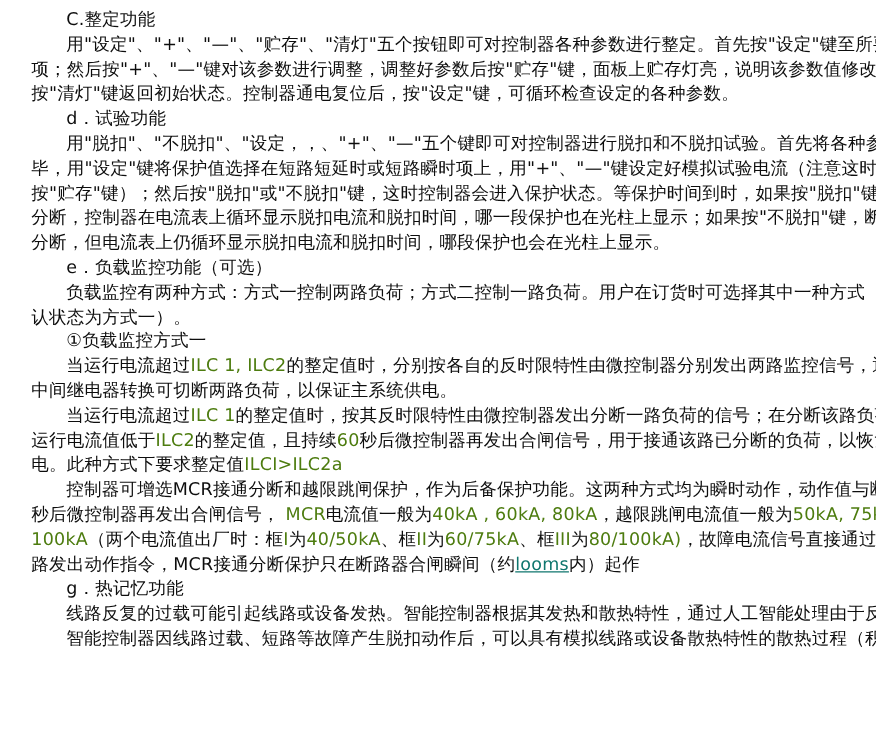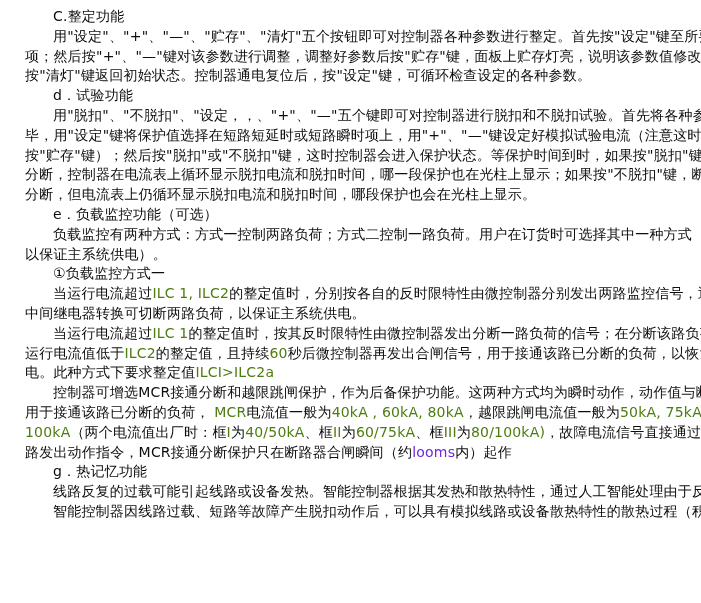--- a/index.html
+++ b/index.html
@@ -20,47 +20,47 @@
     font-size: 14px;
     line-height: 19.8px;
     height: 19.8px;
     color: #0d0d0d;
     white-space: nowrap;
     overflow: hidden;
     letter-spacing: 0.2px;
   }
   .doc-line.indent { padding-left: 28px; }
   .seg-blue { color: #4d7c0f; }
-  .seg-blue-u { color: #6d28d9; }
+  .seg-blue-u { color: #0f766e; text-decoration: underline; }
 </style>
 </head>
 <body>
 
 <div class="page">
   <div id="doc-body">
       <div class="doc-line indent"><span>C.整定功能</span></div>
       <div class="doc-line indent"><span>用"设定"、"+"、"—"、"贮存"、"清灯"五个按钮即可对控制器各种参数进行整定。首先按"设定"键至所要整定的</span></div>
       <div class="doc-line"><span>项；然后按"+"、"—"键对该参数进行调整，调整好参数后按"贮存"键，面板上贮存灯亮，说明该参数值修改完成；</span></div>
       <div class="doc-line"><span>按"清灯"键返回初始状态。控制器通电复位后，按"设定"键，可循环检查设定的各种参数。</span></div>
       <div class="doc-line indent"><span>d．试验功能</span></div>
       <div class="doc-line indent"><span>用"脱扣"、"不脱扣"、"设定，，、"+"、"—"五个键即可对控制器进行脱扣和不脱扣试验。首先将各种参数整定完</span></div>
       <div class="doc-line"><span>毕，用"设定"键将保护值选择在短路短延时或短路瞬时项上，用"+"、"—"键设定好模拟试验电流（注意这时不能</span></div>
       <div class="doc-line"><span>按"贮存"键）；然后按"脱扣"或"不脱扣"键，这时控制器会进入保护状态。等保护时间到时，如果按"脱扣"键，断路器</span></div>
       <div class="doc-line"><span>分断，控制器在电流表上循环显示脱扣电流和脱扣时间，哪一段保护也在光柱上显示；如果按"不脱扣"键，断路器不</span></div>
       <div class="doc-line"><span>分断，但电流表上仍循环显示脱扣电流和脱扣时间，哪段保护也会在光柱上显示。</span></div>
       <div class="doc-line indent"><span>e．负载监控功能（可选）</span></div>
       <div class="doc-line indent"><span>负载监控有两种方式：方式一控制两路负荷；方式二控制一路负荷。用户在订货时可选择其中一种方式（出厂默</span></div>
-      <div class="doc-line"><span>以保证主系统供电）。</span></div>
+      <div class="doc-line"><span>认状态为方式一）。</span></div>
       <div class="doc-line indent"><span>①负载监控方式一</span></div>
       <div class="doc-line indent"><span>当运行电流超过</span><span class="seg-blue">ILC 1, ILC2</span><span>的整定值时，分别按各自的反时限特性由微控制器分别发出两路监控信号，通过外接</span></div>
       <div class="doc-line"><span>中间继电器转换可切断两路负荷，以保证主系统供电。</span></div>
       <div class="doc-line indent"><span>当运行电流超过</span><span class="seg-blue">ILC 1</span><span>的整定值时，按其反时限特性由微控制器发出分断一路负荷的信号；在分断该路负荷后，若</span></div>
       <div class="doc-line"><span>运行电流值低于</span><span class="seg-blue">ILC2</span><span>的整定值，且持续</span><span class="seg-blue">60</span><span>秒后微控制器再发出合闸信号，用于接通该路已分断的负荷，以恢复其供</span></div>
       <div class="doc-line"><span>电。此种方式下要求整定值</span><span class="seg-blue">ILCI&gt;ILC2a</span></div>
       <div class="doc-line indent"><span>控制器可增选MCR接通分断和越限跳闸保护，作为后备保护功能。这两种方式均为瞬时动作，动作值与断路器的</span></div>
-      <div class="doc-line"><span>用于接通该路已分断的负荷， </span><span class="seg-blue">MCR</span><span>电流值一般为</span><span class="seg-blue">40kA , 60kA, 80kA</span><span>，越限跳闸电流值一般为</span><span class="seg-blue">50kA, 75kA,</span></div>
+      <div class="doc-line"><span>秒后微控制器再发出合闸信号， </span><span class="seg-blue">MCR</span><span>电流值一般为</span><span class="seg-blue">40kA , 60kA, 80kA</span><span>，越限跳闸电流值一般为</span><span class="seg-blue">50kA, 75kA,</span></div>
       <div class="doc-line"><span class="seg-blue">100kA</span><span>（两个电流值出厂时：框</span><span class="seg-blue">I</span><span>为</span><span class="seg-blue">40/50kA</span><span>、框</span><span class="seg-blue">II</span><span>为</span><span class="seg-blue">60/75kA</span><span>、框</span><span class="seg-blue">III</span><span>为</span><span class="seg-blue">80/100kA)</span><span>，故障电流信号直接通过硬件比较电</span></div>
       <div class="doc-line"><span>路发出动作指令，MCR接通分断保护只在断路器合闸瞬间（约</span><span class="seg-blue-u">looms</span><span>内）起作</span></div>
       <div class="doc-line indent"><span>g．热记忆功能</span></div>
       <div class="doc-line indent"><span>线路反复的过载可能引起线路或设备发热。智能控制器根据其发热和散热特性，通过人工智能处理由于反复过载</span></div>
       <div class="doc-line indent"><span>智能控制器因线路过载、短路等故障产生脱扣动作后，可以具有模拟线路或设备散热特性的散热过程（积蓄的热</span></div>
     </div>
 </div>
 
 </body></html>

